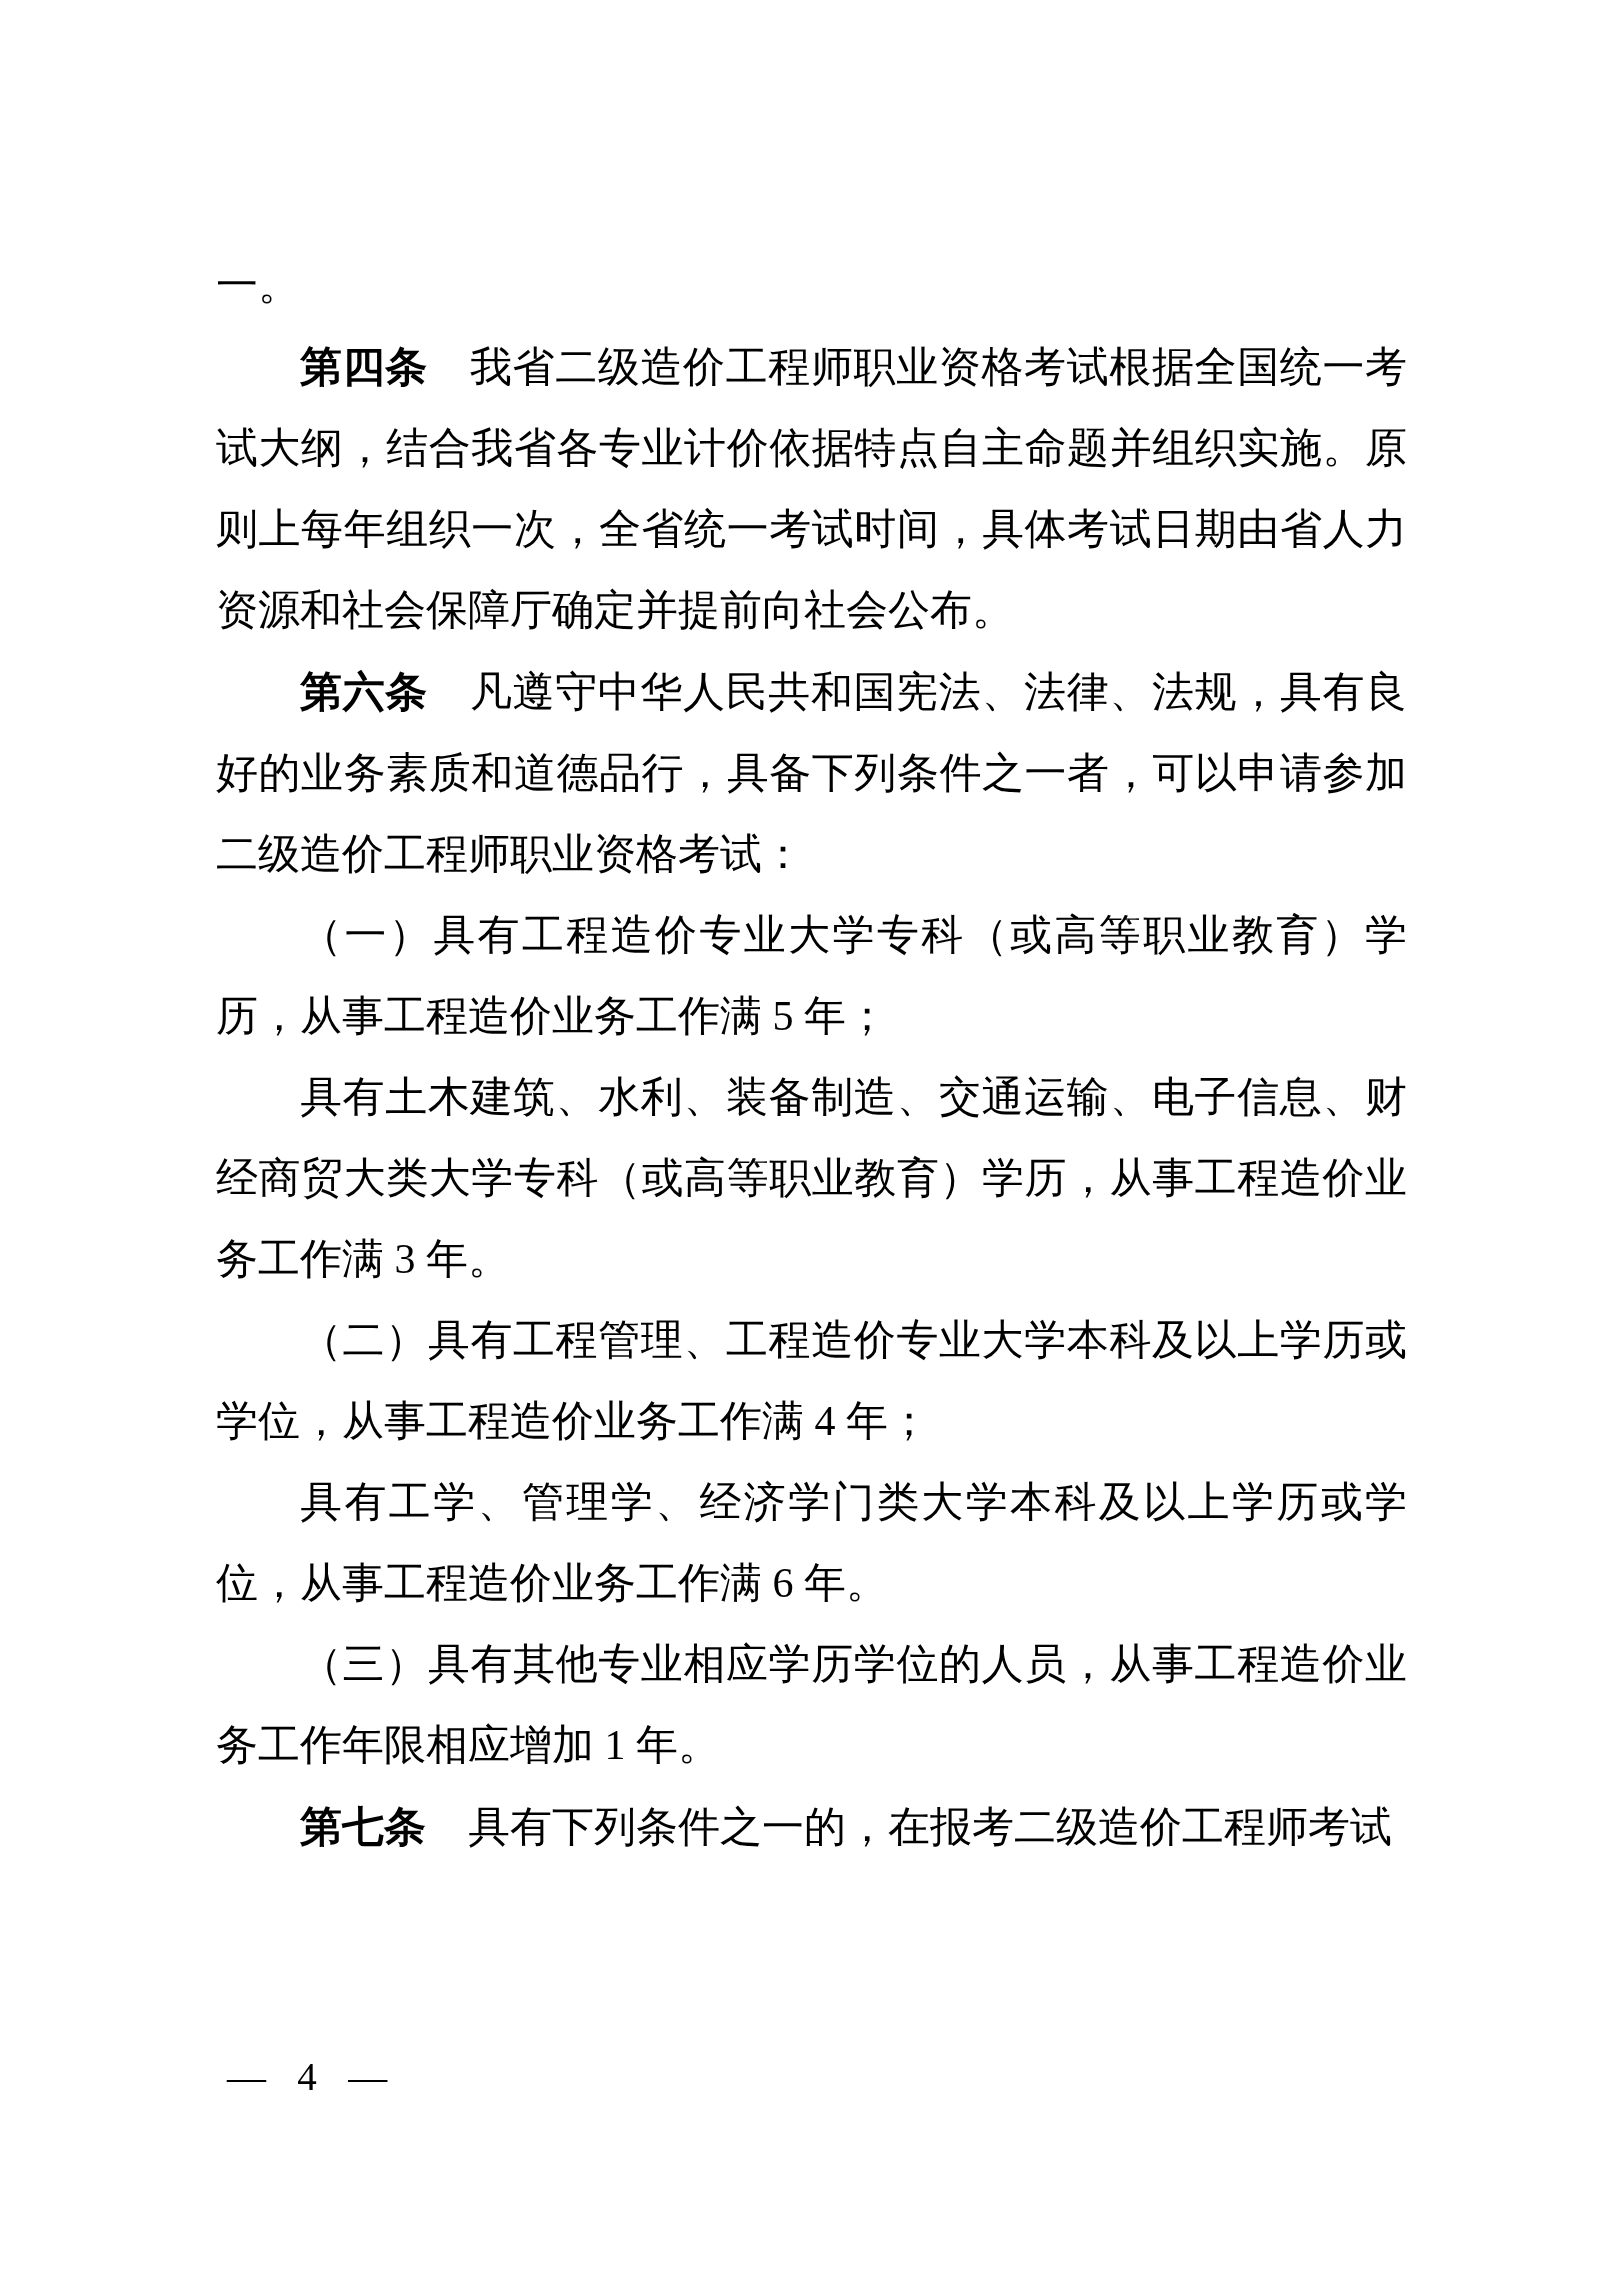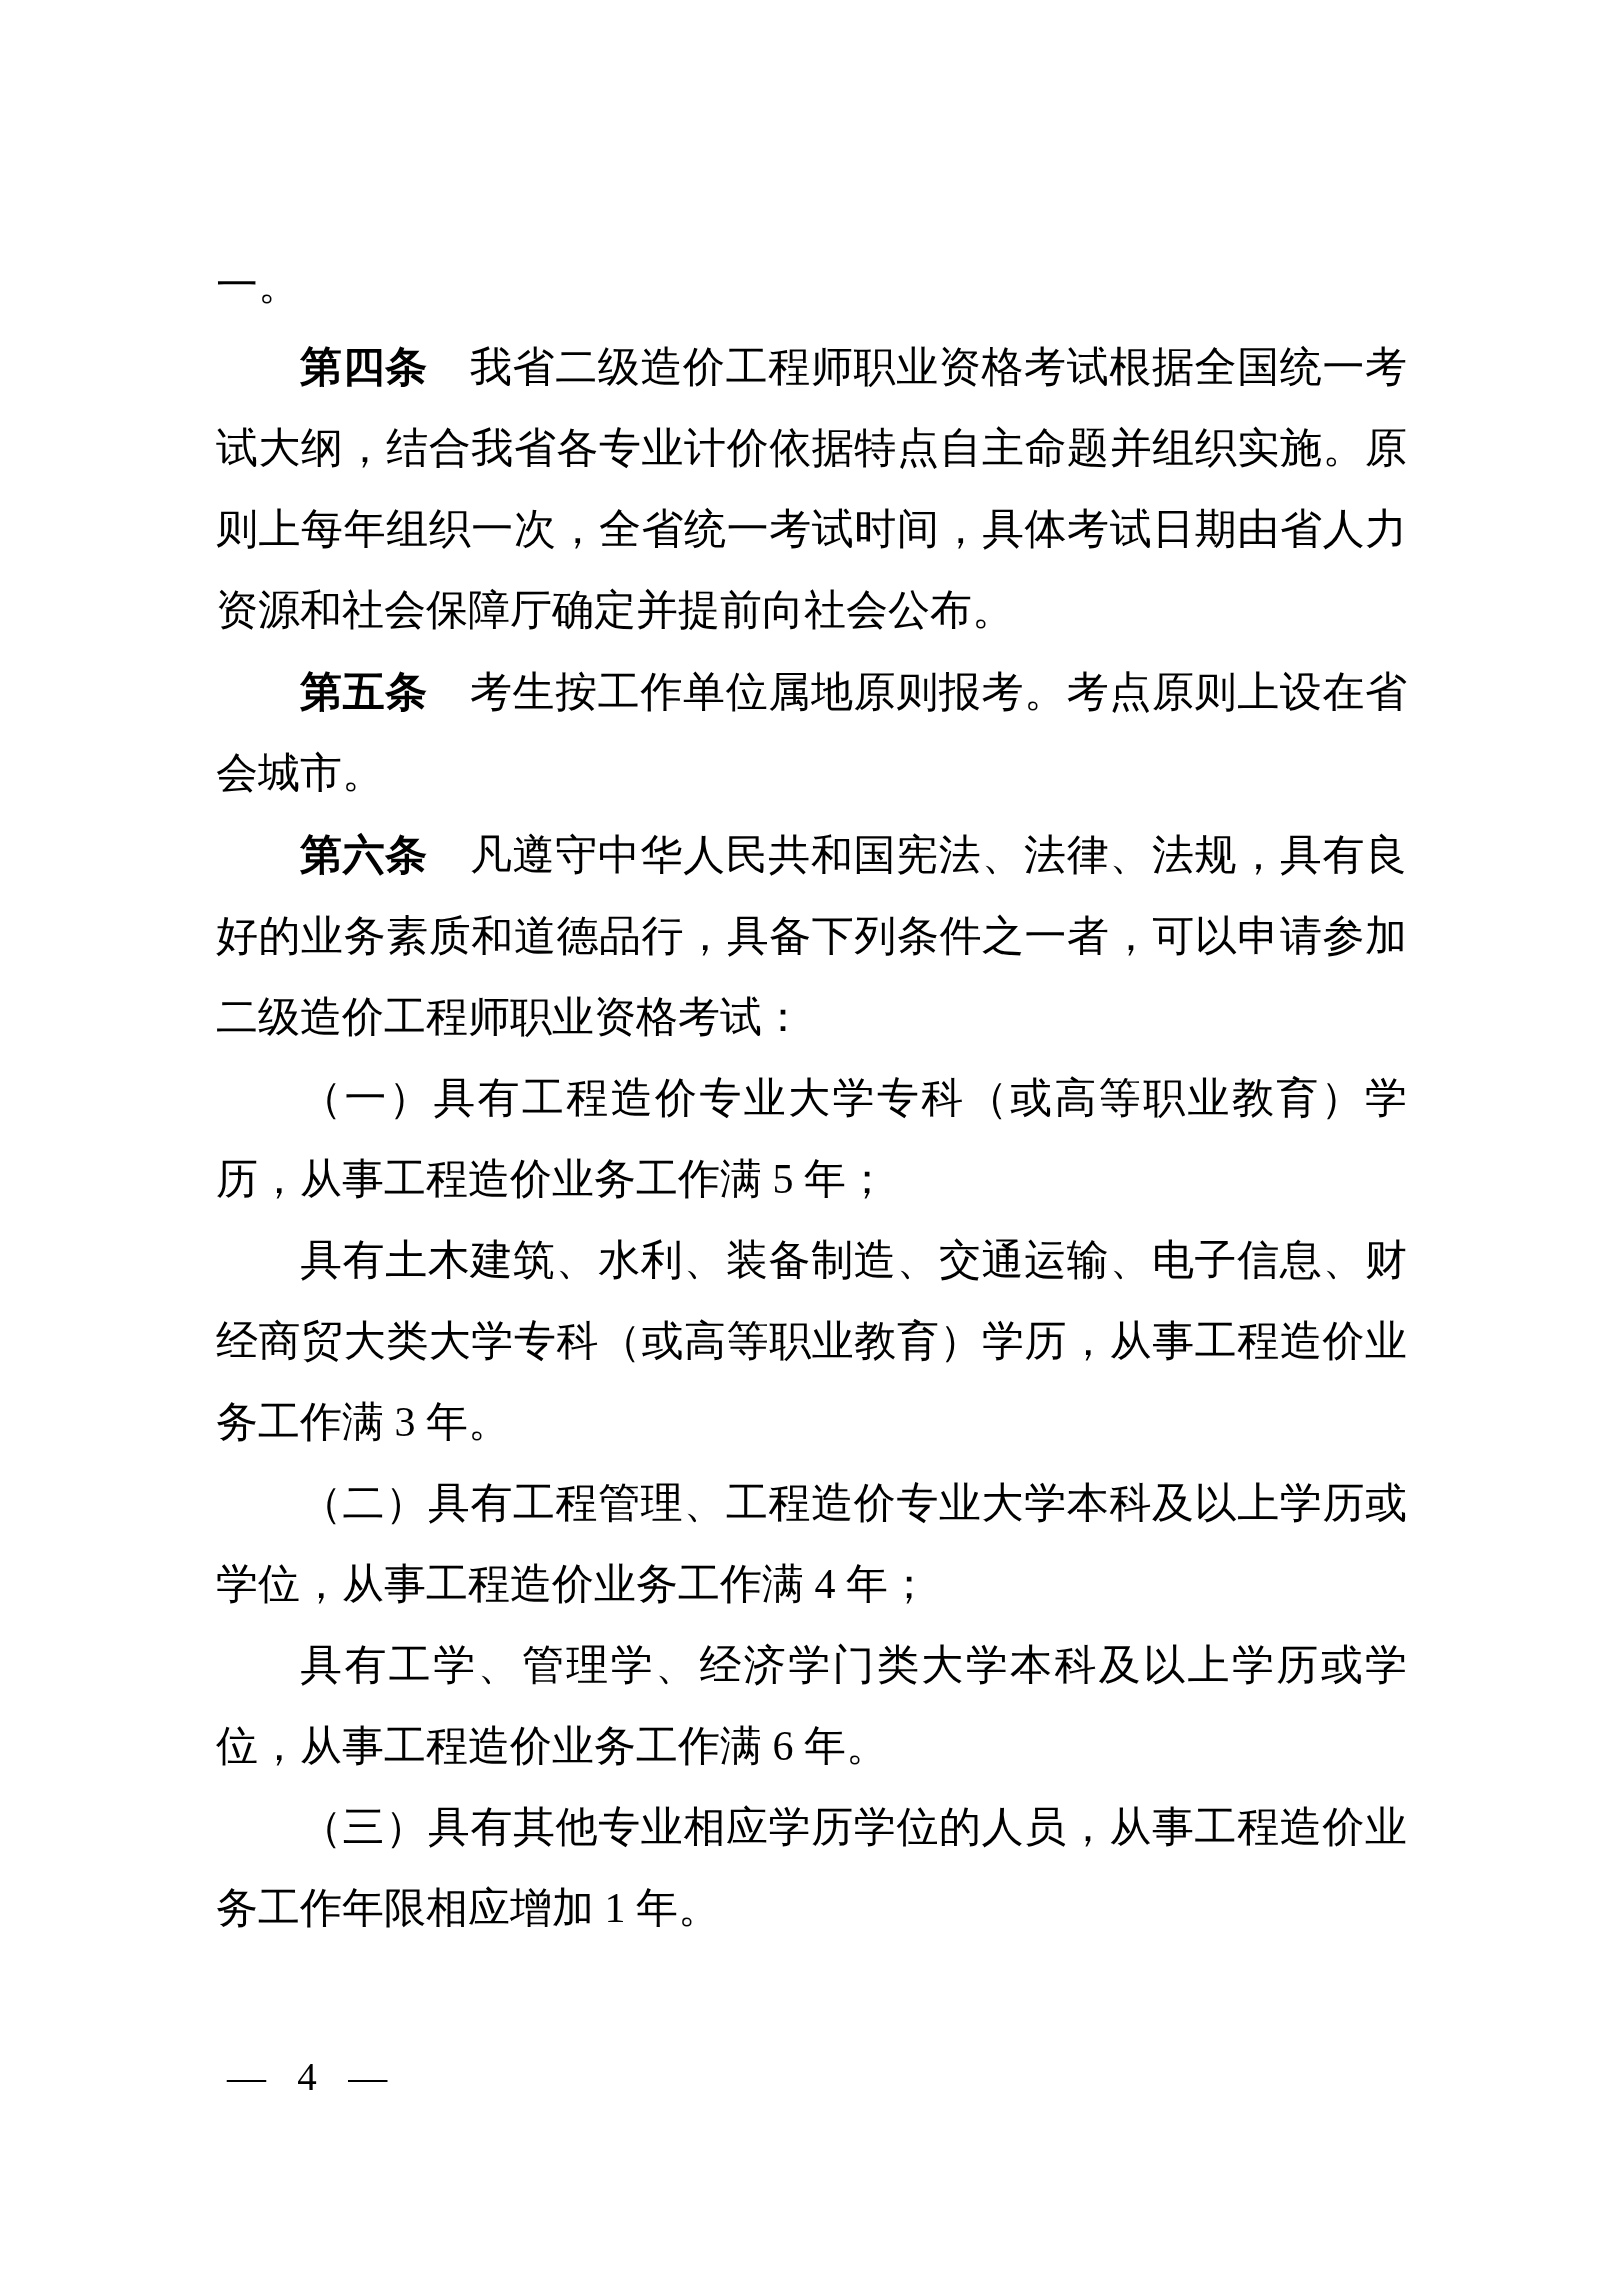--- a/index.html
+++ b/index.html
@@ -66,33 +66,33 @@
 <body>
 
 <div class="page">
 
   <div class="text-column">
 
     <p class="continuation"><span>一。</span></p>
 
     <p class="indented"><b class="article-label">第四条</b><span>我省二级造价工程师职业资格考试根据全国统一考试大纲，结合我省各专业计价依据特点自主命题并组织实施。原则上每年组织一次，全省统一考试时间，具体考试日期由省人力资源和社会保障厅确定并提前向社会公布。</span></p>
 
-    <p class="indented"><b class="article-label">第五条</b><span>考生按工作单位属地原则报考。考点原则上设在省会城市。</span></p>
 
     <p class="indented"><b class="article-label">第六条</b><span>凡遵守中华人民共和国宪法、法律、法规，具有良好的业务素质和道德品行，具备下列条件之一者，可以申请参加二级造价工程师职业资格考试：</span></p>
 
     <p class="indented"><span>（一）具有工程造价专业大学专科（或高等职业教育）学历，从事工程造价业务工作满 5 年；</span></p>
 
     <p class="indented"><span>具有土木建筑、水利、装备制造、交通运输、电子信息、财经商贸大类大学专科（或高等职业教育）学历，从事工程造价业务工作满 3 年。</span></p>
 
     <p class="indented"><span>（二）具有工程管理、工程造价专业大学本科及以上学历或学位，从事工程造价业务工作满 4 年；</span></p>
 
     <p class="indented"><span>具有工学、管理学、经济学门类大学本科及以上学历或学位，从事工程造价业务工作满 6 年。</span></p>
 
     <p class="indented"><span>（三）具有其他专业相应学历学位的人员，从事工程造价业务工作年限相应增加 1 年。</span></p>
 
+    <p class="indented"><b class="article-label">第七条</b><span>具有下列条件之一的，在报考二级造价工程师考试</span></p>
 
   </div>
 
   <div class="page-footer">— 4 —</div>
 
 </div>
 
 
 </body></html>

